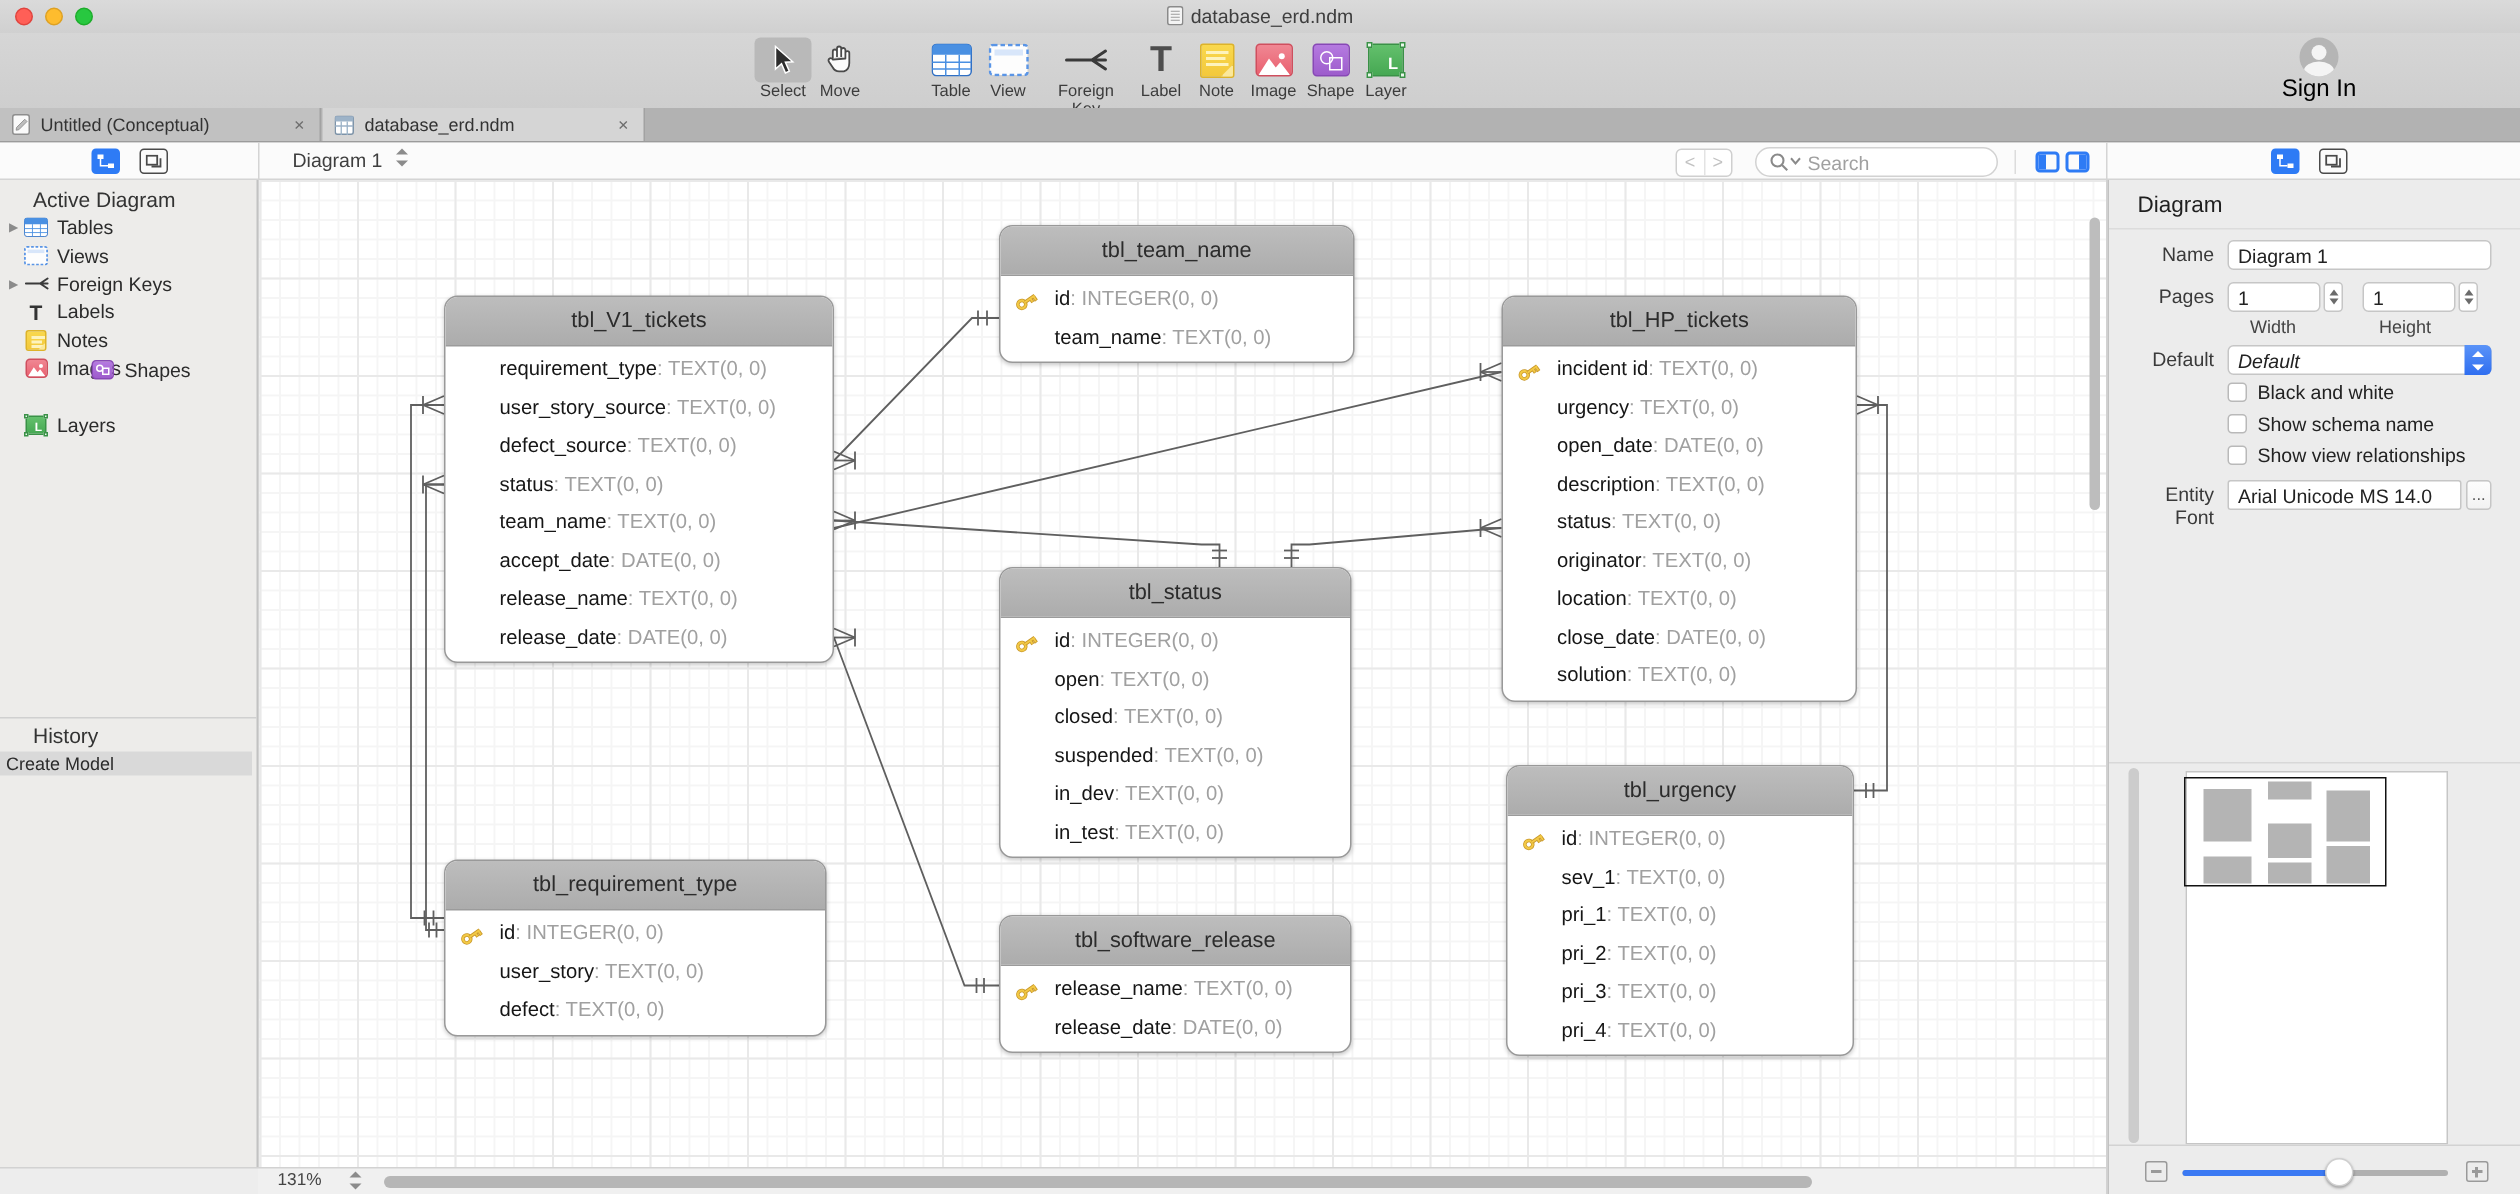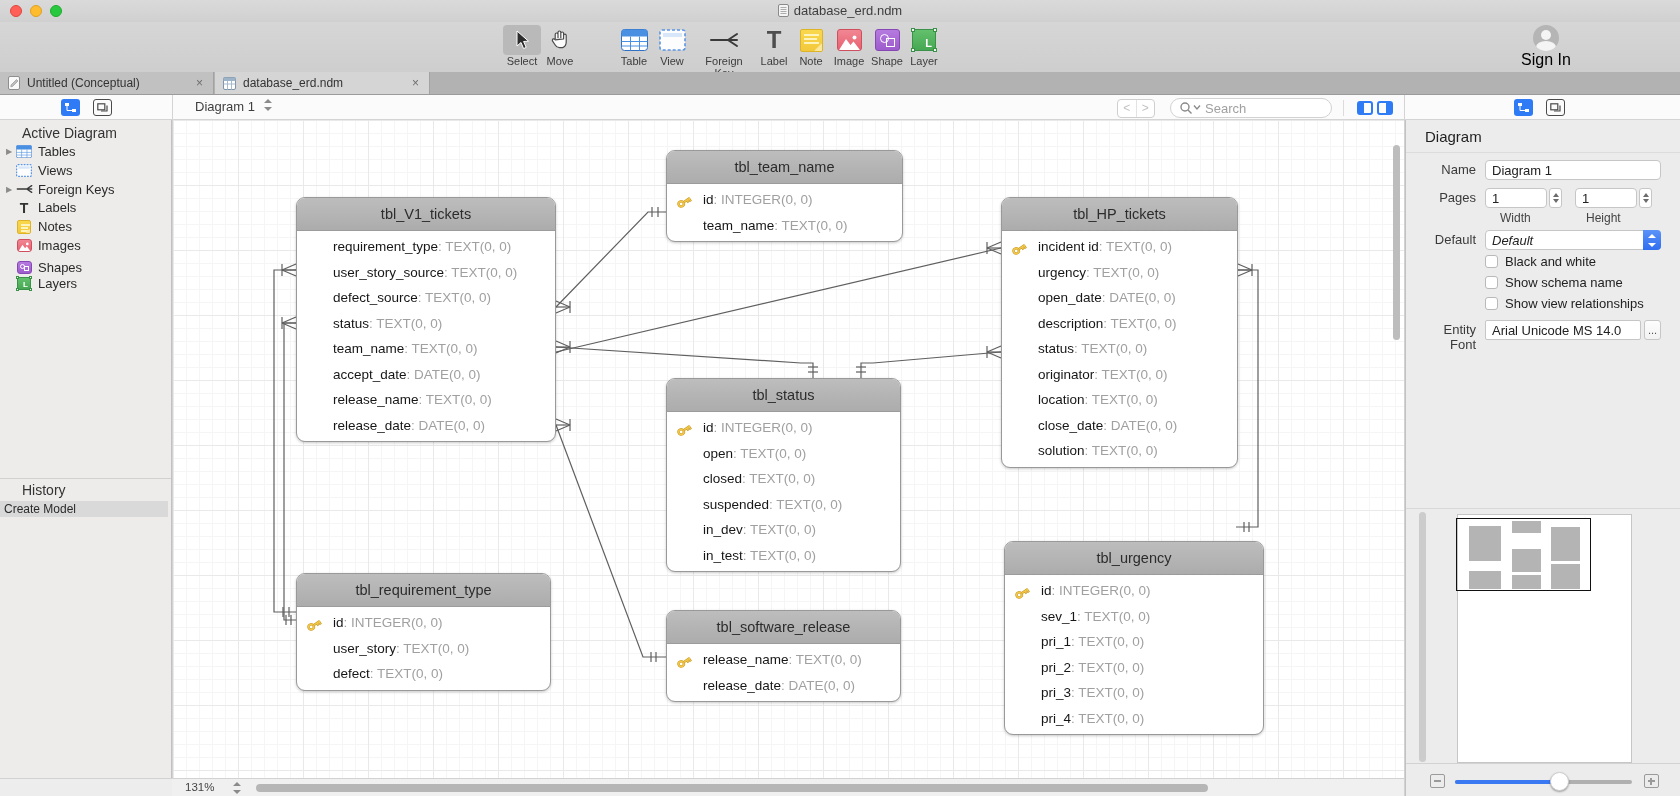--- a/index.html
+++ b/index.html
@@ -390,21 +390,21 @@
           <span class="ic">
             <span class="mini-image" style="width:15px;height:13px">
               <svg width="13" height="9" viewBox="0 0 23 16">
                 <circle cx="16.5" cy="3.5" r="2.4" fill="#fff"></circle>
                 <path d="M1 16 L8 5 L12.5 11 L15.5 7.5 L22 16 Z" fill="#fff"></path>
               </svg>
             </span>
           </span>
           <span class="lb">Images</span>
         </div>
-        <div class="lp-item" style="top: 138px;">
+        <div class="lp-item" style="top: 117px; justify-content: center;">
           <span class="dis"></span>
           <span class="ic">
             <span class="mini-shape" style="width:15px;height:13px">
               <span class="c" style="width:5px;height:5px;left:2px;top:2px;border-width:1.2px"></span>
               <span class="s" style="width:5px;height:5px;right:2px;bottom:2px;border-width:1.2px"></span>
             </span>
           </span>
           <span class="lb">Shapes</span>
         </div>
         <div class="lp-item" style="top: 153.6px;">
@@ -572,21 +572,21 @@
                   <g transform="rotate(-35 8 8)">
                     <circle cx="4.6" cy="8" r="2.6" fill="none" stroke="#c9992c" stroke-width="2.4"></circle>
                     <circle cx="4.6" cy="8" r="2.6" fill="none" stroke="#f3c945" stroke-width="1.4"></circle>
                     <path d="M7.2 8 H15 M11.5 8 V11 M14 8 V11.5" stroke="#c9992c" stroke-width="2.4" fill="none"></path>
                     <path d="M7.2 8 H15 M11.5 8 V10.6 M14 8 V11" stroke="#f3c945" stroke-width="1.2" fill="none"></path>
                   </g>
                 </svg></span><span class="fname">release_name</span><span class="ftype">: TEXT(0, 0)</span></div>
             <div class="efrow"><span class="fname">release_date</span><span class="ftype">: DATE(0, 0)</span></div>
           </div>
         </div>
-        <div class="entity" style="left: 831px; top: 390px; width: 260px; margin-top: 31px;">
+        <div class="entity" style="left: 831px; top: 390px; width: 232px;">
           <div class="ehead">tbl_urgency</div>
           <div class="ebody">
             <div class="efrow"><span class="keyic"><svg width="17" height="15" viewBox="0 0 17 15">
                   <g transform="rotate(-35 8 8)">
                     <circle cx="4.6" cy="8" r="2.6" fill="none" stroke="#c9992c" stroke-width="2.4"></circle>
                     <circle cx="4.6" cy="8" r="2.6" fill="none" stroke="#f3c945" stroke-width="1.4"></circle>
                     <path d="M7.2 8 H15 M11.5 8 V11 M14 8 V11.5" stroke="#c9992c" stroke-width="2.4" fill="none"></path>
                     <path d="M7.2 8 H15 M11.5 8 V10.6 M14 8 V11" stroke="#f3c945" stroke-width="1.2" fill="none"></path>
                   </g>
                 </svg></span><span class="fname">id</span><span class="ftype">: INTEGER(0, 0)</span></div>

